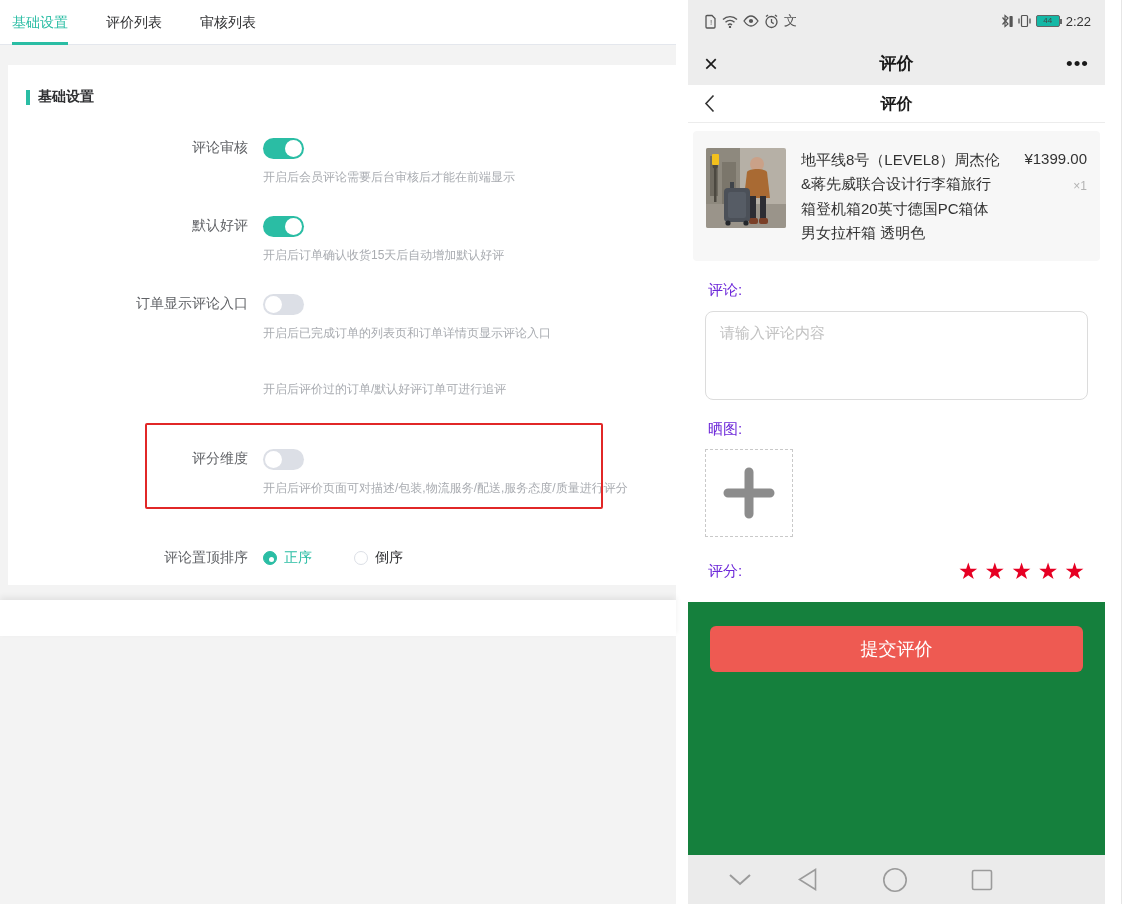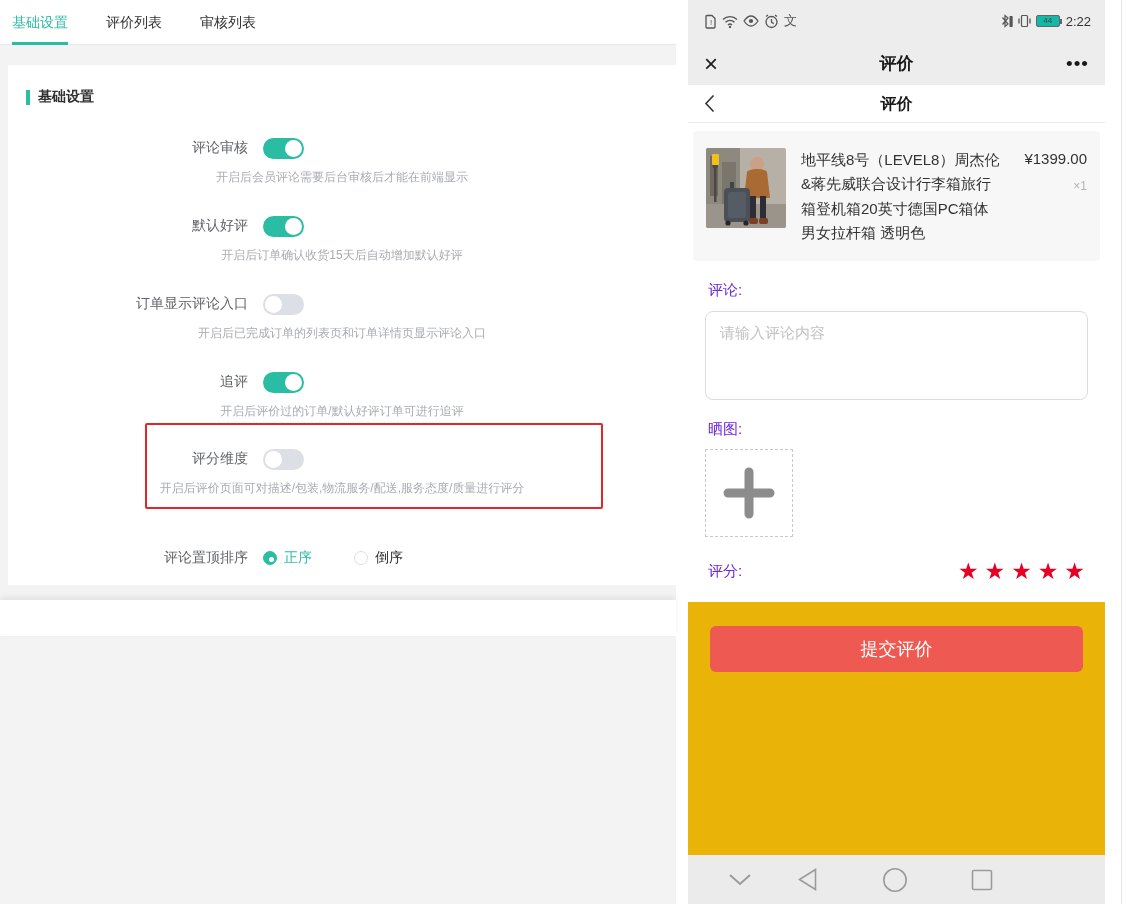--- a/index.html
+++ b/index.html
@@ -21,21 +21,21 @@
   .bottom-strip { position:absolute; left:0; bottom:0; width:676px; height:36px; background:#fff;
     box-shadow:0 -3px 6px rgba(0,0,0,.07); }
 
   .section-head { position:absolute; top:23px; left:18px; display:flex; align-items:center; }
   .accent-bar { width:4px; height:15px; background:#2abda4; margin-right:8px; }
   .section-title { font-size:14px; font-weight:bold; color:#303133; }
 
   .setting-row { position:absolute; left:0; width:100%; }
   .row-main { display:flex; align-items:center; height:22px; }
   .row-label { width:240px; text-align:right; font-size:14px; color:#606266; margin-right:15px; }
-  .row-help { margin-top:10px; font-size:12px; color:#a8abb0;text-align:center; }
+  .row-help { margin-left:255px; margin-top:10px; font-size:12px; color:#a8abb0; }
 
   .toggle { position:relative; width:41px; height:21px; border-radius:11px; background:#dcdfe6; cursor:pointer; flex:0 0 auto; }
   .toggle .knob { position:absolute; top:2px; left:2px; width:17px; height:17px; border-radius:50%; background:#fff; }
   .toggle.on { background:#2abda4; }
   .toggle.on .knob { left:auto; right:2px; }
 
   .highlight-box { position:absolute; left:137px; top:358px; width:458px; height:86px;
     border:2px solid #e12727; border-radius:2px; pointer-events:none; }
 
   .radio-group { display:flex; align-items:center; }
@@ -79,21 +79,21 @@
     border-radius:8px; padding:12px 14px; font-size:15px; color:#333; resize:none; outline:none;
     font-family:Liberation Serif, serif; background:#fff; }
   .comment-box::placeholder { color:#c2c2c2; }
 
   .upload-box { margin:10px 0 0 17px; width:88px; height:88px; border:1px dashed #c9c9c9;
     display:flex; align-items:center; justify-content:center; cursor:pointer; background:#fff; }
 
   .rating-row { display:flex; align-items:center; margin:23px 20px 0; }
   .stars { margin-left:auto; font-size:23px; letter-spacing:6px; color:#e60023; line-height:1; cursor:pointer; margin-right:-6px; }
 
-  .grey-section { margin-top:19px; background:#eab308; height:262px; }
+  .grey-section { margin-top:19px; background:#15803d; height:262px; }
   .submit-btn { display:block; margin:0 22px; position:relative; top:24px; width:373px; height:46px;
     background:#ee5a52; border:none; border-radius:6px; color:#fff; font-size:18px; cursor:pointer;
     font-family:"Liberation Sans","DejaVu Sans",sans-serif; }
 
   .nav-bar { position:absolute; left:0; bottom:0; width:417px; height:49px; background:#ebebeb; }
   .nav-icon { position:absolute; top:12px; cursor:pointer; }
 
   .scroll-strip { position:absolute; right:0; top:0; width:23px; height:904px; background:#fff; }
   .scroll-strip::before { content:""; position:absolute; left:16px; top:0; width:1px; height:100%; background:#e6e6e6; }
 </style>
@@ -139,26 +139,20 @@
       <div class="row-main">
         <span class="row-label">订单显示评论入口</span>
         <span class="toggle">
             <span class="knob"></span>
           </span>
       </div>
       <div class="row-help">开启后已完成订单的列表页和订单详情页显示评论入口</div>
     </div>
 
     <div class="setting-row" style="top:306px">
-      <div class="row-main">
-        <span class="row-label">追评</span>
-        <span class="toggle on">
-            <span class="knob"></span>
-          </span>
-      </div>
       <div class="row-help">开启后评价过的订单/默认好评订单可进行追评</div>
     </div>
 
     <div class="setting-row" style="top:383px">
       <div class="row-main">
         <span class="row-label">评分维度</span>
         <span class="toggle">
             <span class="knob"></span>
           </span>
       </div>

